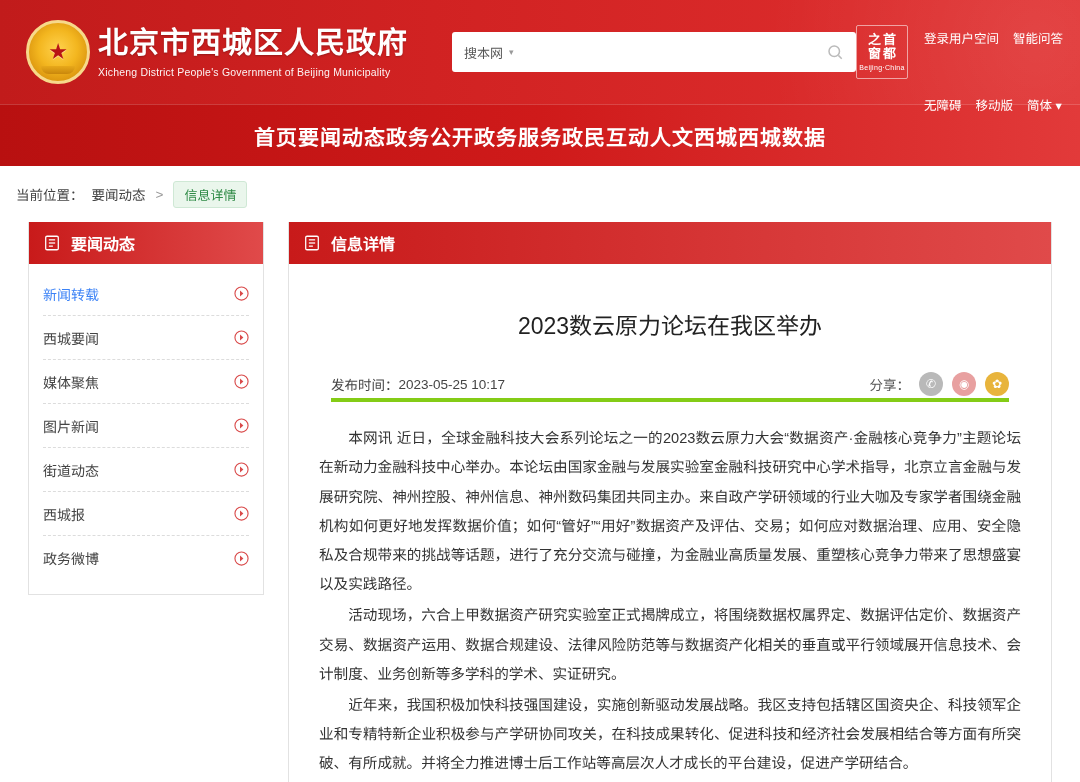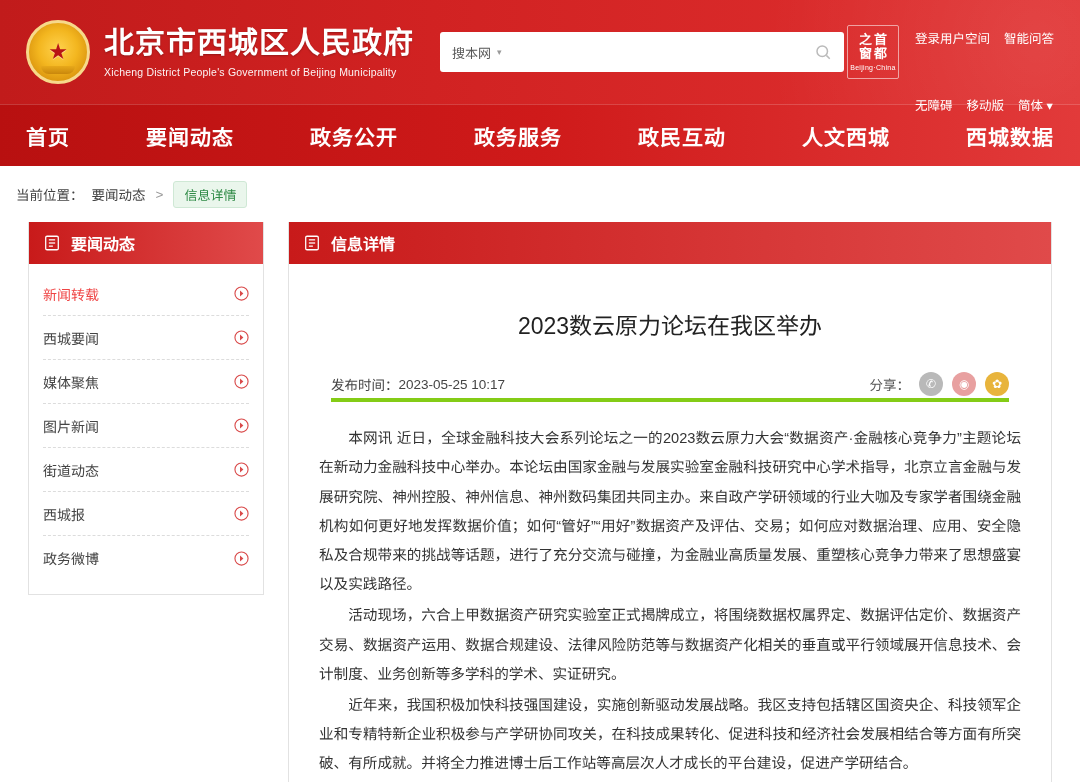--- a/index.html
+++ b/index.html
@@ -45,38 +45,38 @@
   }
   .emblem::after {
     content: "";
     position: absolute;
     bottom: 7px; left: 50%;
     transform: translateX(-50%);
     width: 34px; height: 8px;
     border-radius: 0 0 17px 17px;
     background: linear-gradient(#e8a91a, #c9870c);
   }
-  .site-title { margin-left: 14px; color: #fff; }
+  .site-title { margin-left: 8px; color: #fff; }
   .site-title .cn {
     font-size: 30px;
     font-weight: bold;
     letter-spacing: 1px;
     line-height: 1.15;
     white-space: nowrap;
     text-shadow: 0 1px 2px rgba(0,0,0,0.25);
   }
   .site-title .en {
     font-size: 10.5px;
     margin-top: 5px;
     letter-spacing: .2px;
     opacity: .95;
     white-space: nowrap;
   }
   .search-box {
-    margin-left: 26px;
+    margin-left: 44px;
     width: 404px;
     height: 40px;
     background: #fff;
     border-radius: 3px;
     display: flex;
     align-items: center;
     padding: 0 12px;
     flex: 0 0 auto;
   }
   .search-box .sel {
@@ -137,21 +137,21 @@
   .capital-logo .en { font-size: 7px; letter-spacing: .3px; }
   .header-links { color: #fff; font-size: 12.5px; line-height: 1.9; }
   .header-links .row { display: flex; gap: 14px; white-space: nowrap; }
   .header-links a { color: #fff; text-decoration: none; margin-top: 43px; }
   
   .nav {
     height: 62px;
     background: linear-gradient(90deg, #b81010 0%, #cf1a1a 50%, #e23a3a 100%);
     display: flex;
     align-items: center;
-    justify-content: space-between;
+    justify-content: center;
     padding: 0 26px;
     border-top: 1px solid rgba(255,255,255,0.18);
   }
   .nav-item {
     color: #fff;
     font-size: 21px;
     font-weight: bold;
     letter-spacing: 1px;
     white-space: nowrap;
     cursor: pointer;
@@ -207,21 +207,21 @@
     height: 44px;
     display: flex;
     align-items: center;
     justify-content: space-between;
     border-bottom: 1px dashed #dcdcdc;
     font-size: 14px;
     color: #444;
     cursor: pointer;
   }
   .side-item:last-child { border-bottom: 0; }
-  .side-item.active { color: #ef4444; }
+  .side-item.active { color: #3b82f6; }
   .arrow-icon { width: 15px; height: 15px; flex: 0 0 auto; }
   
   .main {
     flex: 1;
     border: 1px solid #e2e2e2;
     border-top: 0;
     background: #fff;
     min-height: 520px;
   }
   .article-title {

